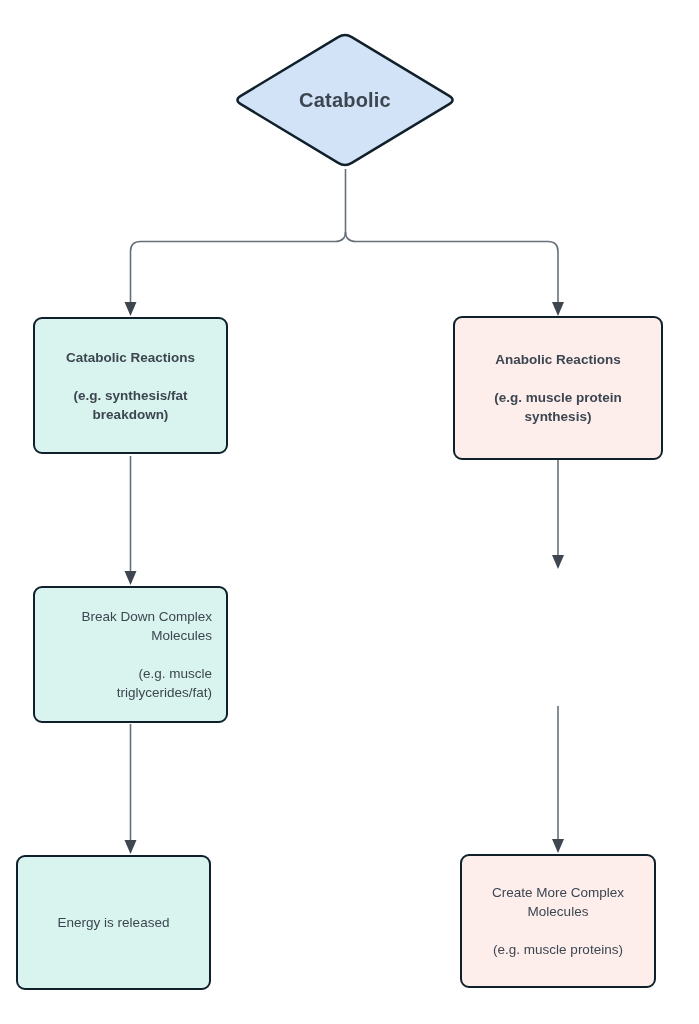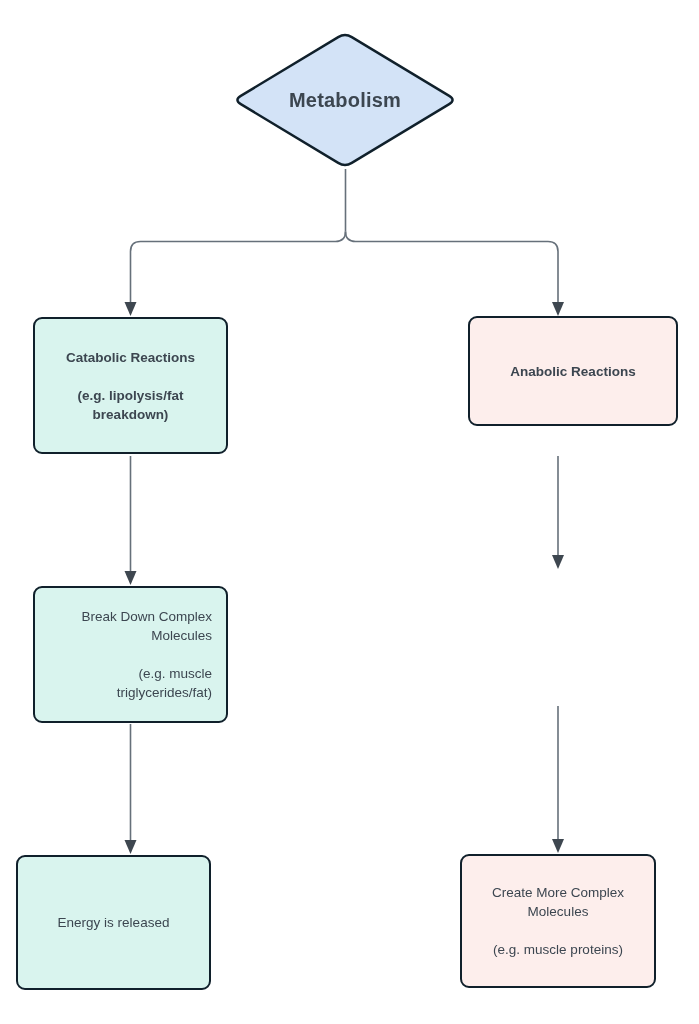--- a/index.html
+++ b/index.html
@@ -46,21 +46,21 @@
     text-align:center;
     padding:10px 14px;
     font-size:13.5px;line-height:19px;
   }
   .box.mint{background:var(--catabolic-fill);}
   .box.pink{background:var(--anabolic-fill);}
   .box.emph{font-weight:bold;}
   .box p{margin:0;}
   .box p.example{margin-top:19px;}
   .pos-catabolic{left:33px;top:317px;width:195px;height:137px;}
-  .pos-anabolic{left:468px;top:316px;width:210px;height:110px;}
+  .pos-anabolic{left:453px;top:316px;width:210px;height:144px;}
   .pos-break{left:33px;top:586px;width:195px;height:137px;text-align:right;}
   .pos-used{left:461px;top:570px;width:195px;height:135px;}
   .pos-released{left:16px;top:855px;width:195px;height:135px;}
   .pos-create{left:460px;top:854px;width:196px;height:134px;align-items:center;}
 </style>
 </head>
 <body>
 
 <div class="canvas">
 
@@ -82,29 +82,30 @@
 
     <path class="line" d="M130.5,724 L130.5,840.5"></path>
     <polygon class="arrowhead" points="124.5,840 136.5,840 130.5,854"></polygon>
 
     <path class="line" d="M558,706 L558,839.5"></path>
     <polygon class="arrowhead" points="552,839 564,839 558,853"></polygon>
 
     <path class="diamond-shape" d="M 338.2,37.1 Q 345,33 351.8,37.1 L 449.2,95.9 Q 456,100 449.2,104.1 L 351.8,162.9 Q 345,167 338.2,162.9 L 240.8,104.1 Q 234,100 240.8,95.9 Z"></path>
   </svg>
 
-  <div class="diamond-label">Metabolism</div>
+  <div class="diamond-label">Catabolic</div>
 
   <div class="box mint emph pos-catabolic">
     <p class="title">Catabolic Reactions</p>
-    <p class="example">(e.g. lipolysis/fat breakdown)</p>
+    <p class="example">(e.g. synthesis/fat breakdown)</p>
   </div>
 
   <div class="box pink emph pos-anabolic">
     <p class="title">Anabolic Reactions</p>
+    <p class="example">(e.g. muscle protein synthesis)</p>
   </div>
 
   <div class="box mint pos-break">
     <p class="title">Break Down Complex Molecules</p>
     <p class="example">(e.g. muscle triglycerides/fat)</p>
   </div>
 
 
   <div class="box mint pos-released">
     <p class="title">Energy is released</p>

